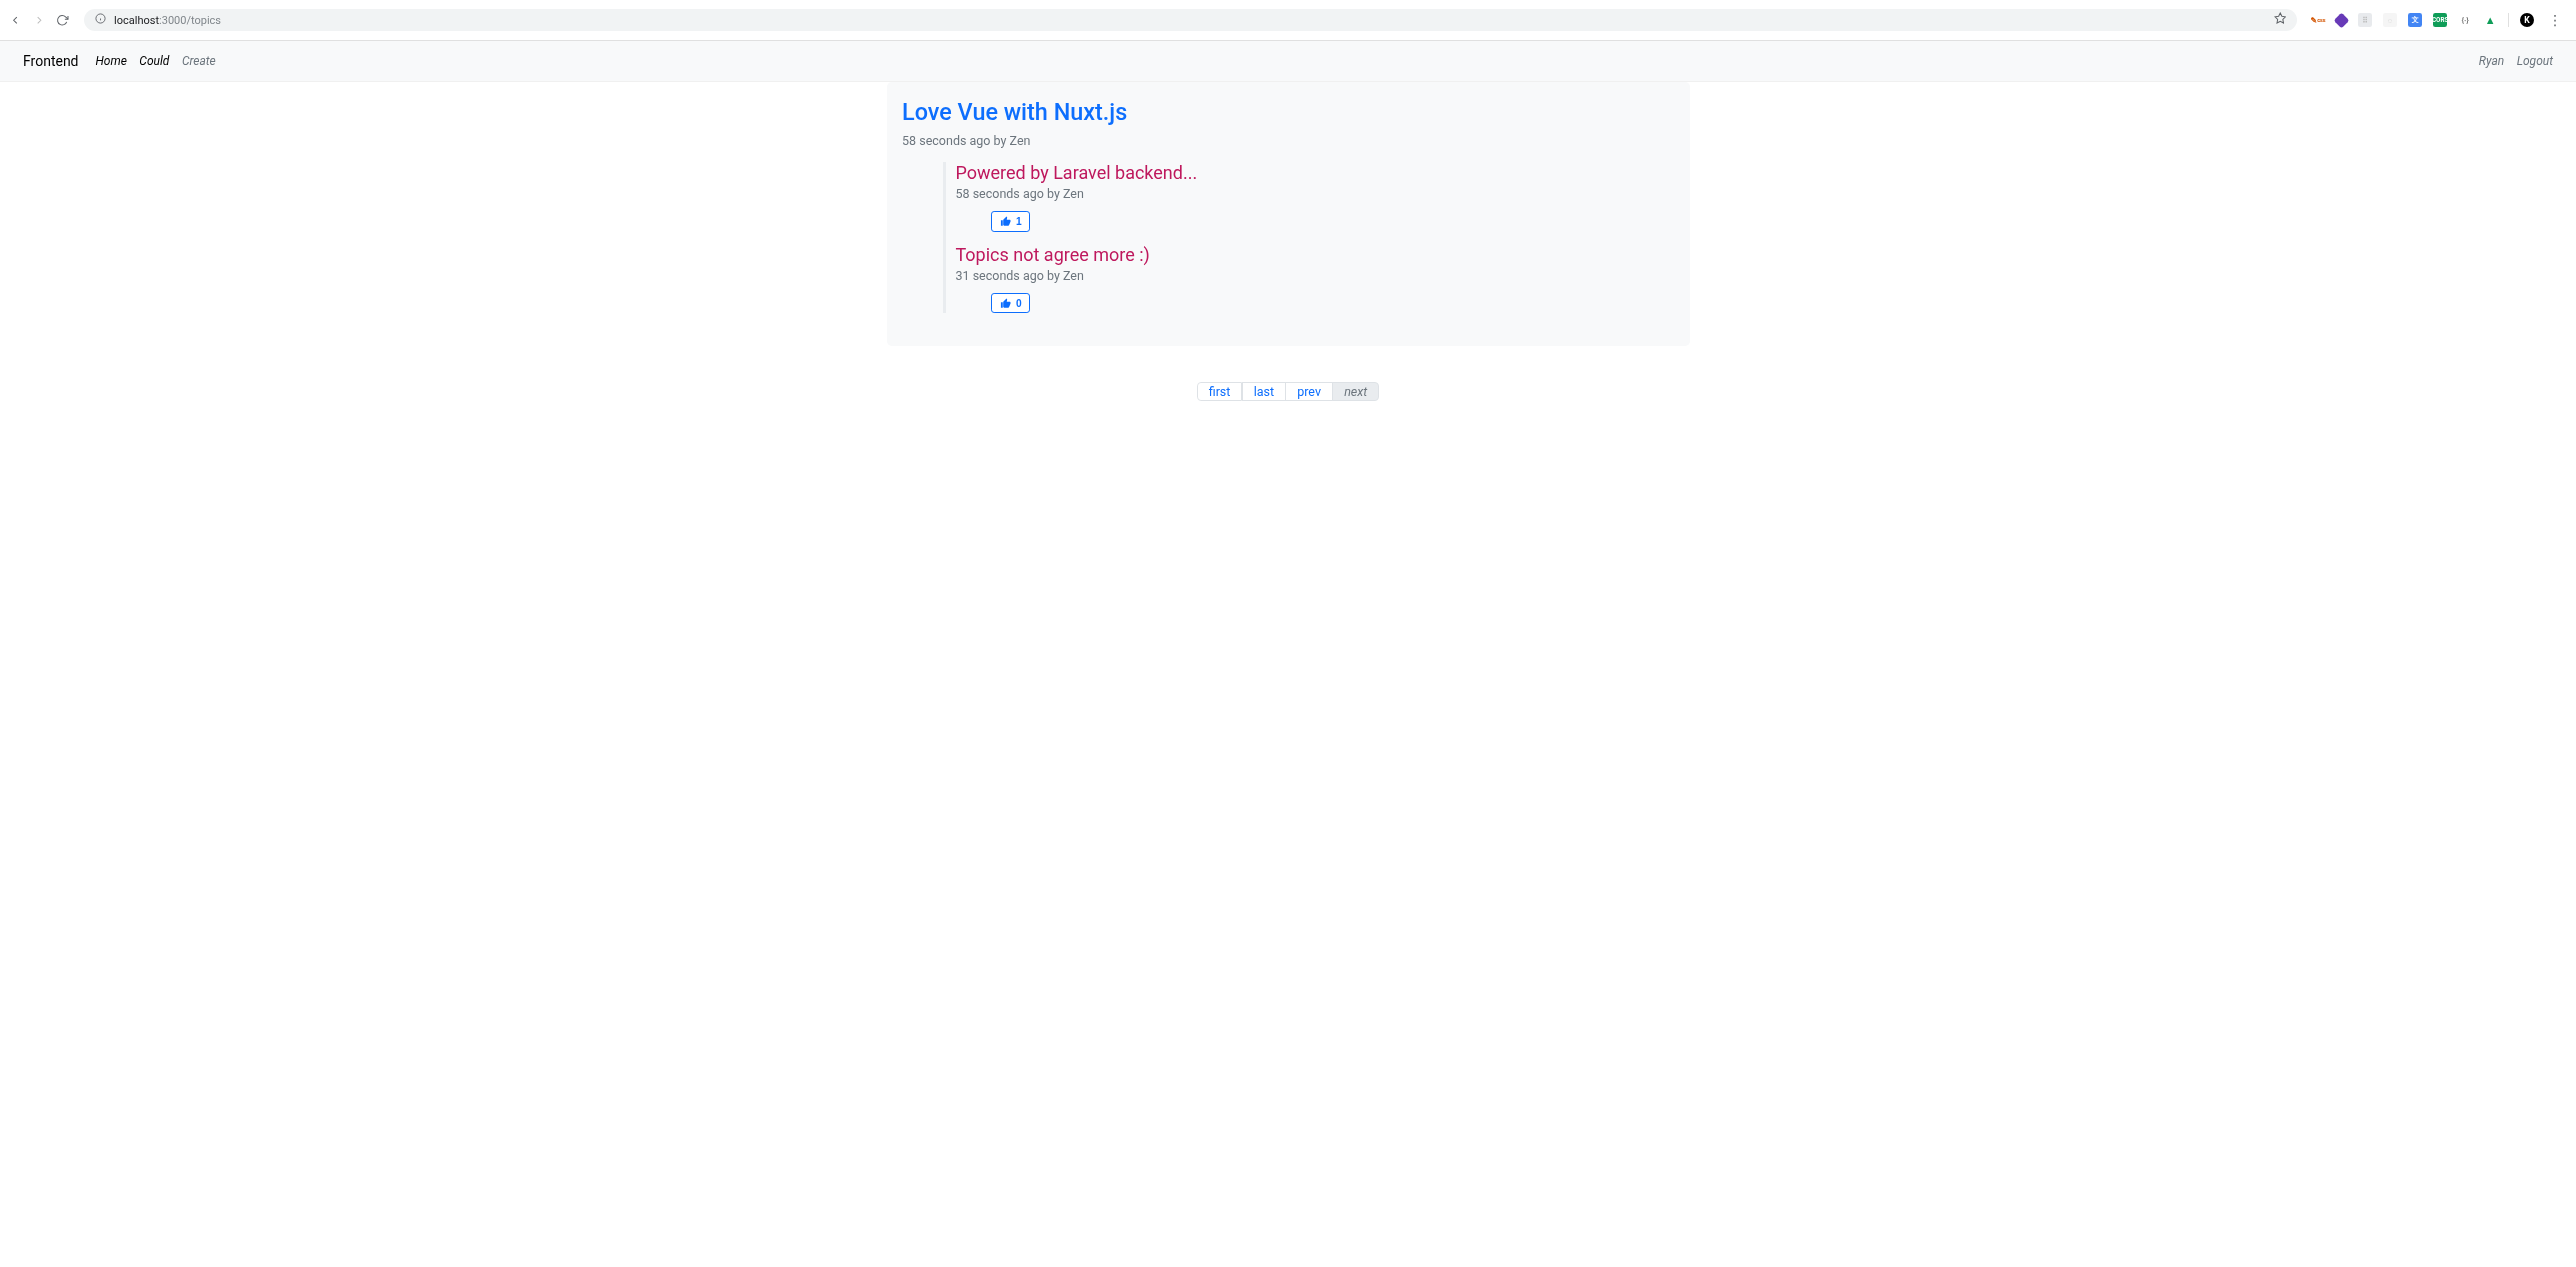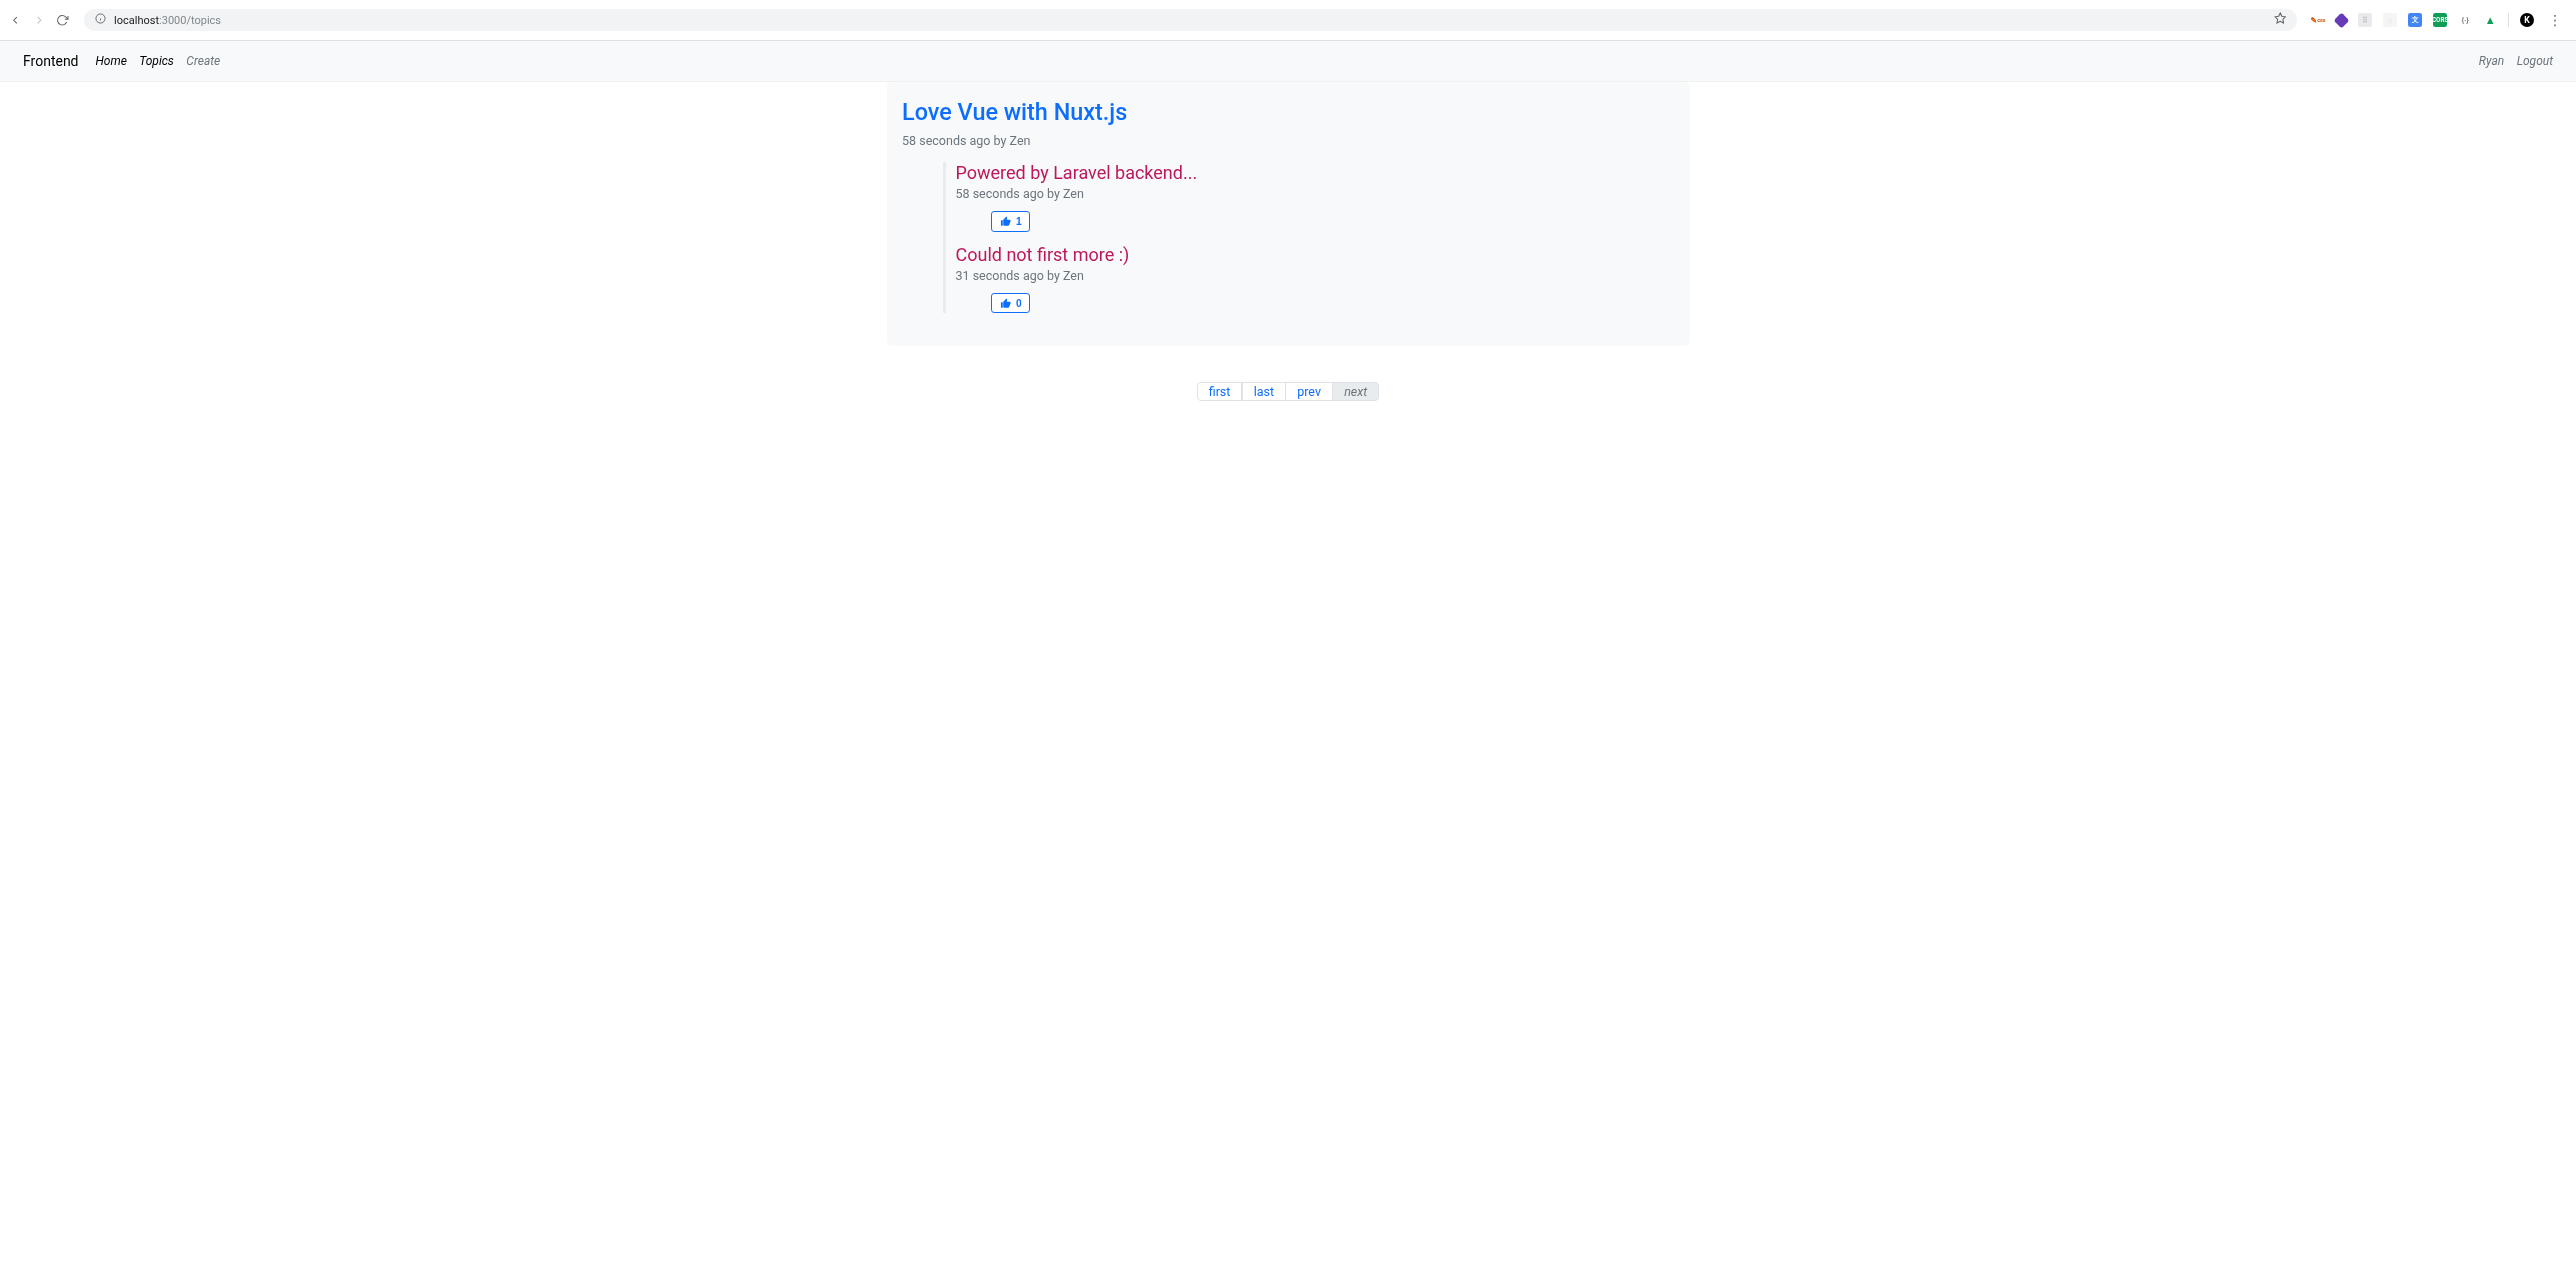--- a/index.html
+++ b/index.html
@@ -110,21 +110,21 @@
     <div class="ext-sep"></div>
     <div class="ext ext-k">K</div>
     <div class="kebab">⋮</div>
   </div>
 </div>
 
 <nav class="navbar">
   <a class="brand">Frontend</a>
   <div class="nav-links">
     <a class="nav-link">Home</a>
-    <a class="nav-link">Topics</a>
+    <a class="nav-link">Could</a>
     <a class="nav-link muted">Create</a>
   </div>
   <div class="nav-right">
     <a class="nav-link">Ryan</a>
     <a class="nav-link">Logout</a>
   </div>
 </nav>
 
 <div class="container">
 
@@ -138,21 +138,21 @@
         <div class="post-meta">58 seconds ago by Zen</div>
         <button class="like-btn">
           <svg viewBox="0 0 24 24">
               <path d="M2 21h4V9H2v12zM23 10c0-1.1-.9-2-2-2h-6.31l.95-4.57.03-.32c0-.41-.17-.79-.44-1.06L14.17 1 7.59 7.59C7.22 7.95 7 8.45 7 9v10c0 1.1.9 2 2 2h9c.83 0 1.54-.5 1.84-1.22l3.02-7.05c.09-.23.14-.47.14-.73v-2z"></path>
             </svg>
           <span>1</span>
         </button>
       </div>
 
       <div class="post">
-        <div class="post-body">Could not first more :)</div>
+        <div class="post-body">Topics not agree more :)</div>
         <div class="post-meta">31 seconds ago by Zen</div>
         <button class="like-btn">
           <svg viewBox="0 0 24 24">
               <path d="M2 21h4V9H2v12zM23 10c0-1.1-.9-2-2-2h-6.31l.95-4.57.03-.32c0-.41-.17-.79-.44-1.06L14.17 1 7.59 7.59C7.22 7.95 7 8.45 7 9v10c0 1.1.9 2 2 2h9c.83 0 1.54-.5 1.84-1.22l3.02-7.05c.09-.23.14-.47.14-.73v-2z"></path>
             </svg>
           <span>0</span>
         </button>
       </div>
     </div>
   </div>

